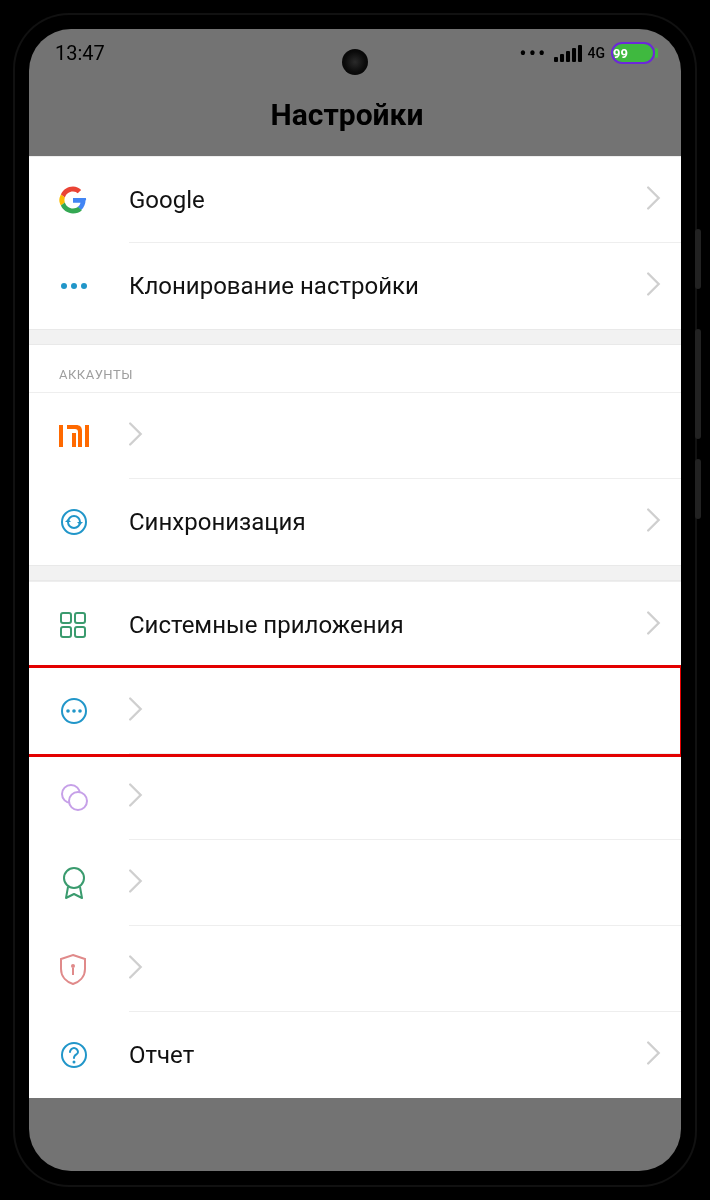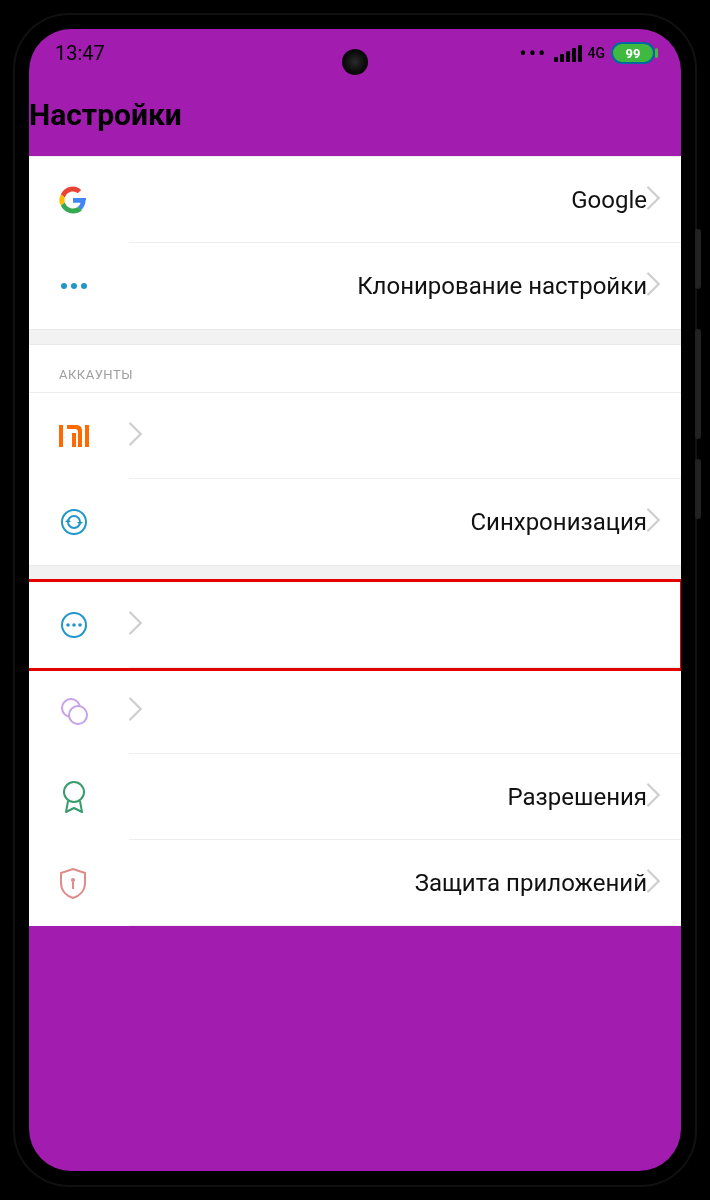--- a/index.html
+++ b/index.html
@@ -17,21 +17,21 @@
     height: 1170px;
     background: #000;
     border-radius: 54px;
     padding: 14px;
     position: relative;
     box-shadow: 0 0 0 2px #111;
   }
   .screen {
     width: 100%;
     height: 100%;
-    background: #a21caf;
+    background: #737373;
     border-radius: 42px;
     overflow: hidden;
     position: relative;
   }
   .camera {
     position: absolute;
     top: 34px;
     left: 50%;
     transform: translateX(-50%);
     width: 26px;
@@ -57,28 +57,29 @@
   }
   .status-right { display: flex; align-items: center; gap: 6px; }
   .status-dots { font-size: 22px; letter-spacing: 2px; }
   .signal { display: flex; align-items: flex-end; gap: 2px; height: 18px; }
   .signal span { width: 4px; background: #000; border-radius: 1px; }
   .signal span:nth-child(1){height:5px;} .signal span:nth-child(2){height:8px;}
   .signal span:nth-child(3){height:11px;} .signal span:nth-child(4){height:14px;}
   .signal span:nth-child(5){height:17px;}
   .net-label { font-size: 14px; font-weight: 500; }
   .battery {
-    width: 44px; height: 22px; border: 2px solid #0369a1; border-radius: 12px;
-    display:flex; align-items:center; justify-content:center;
+    width: 44px; height: 22px; border: 2px solid #6d28d9; border-radius: 12px;
+    display:flex; align-items:center; 
     background:#3fb93f; color:#fff; font-size:13px; font-weight:700;
     position: relative;
   }
   .battery::after { content:''; position:absolute; right:-5px; width:3px; height:10px; background:#3fb93f; border-radius:2px; }
 
   .title-bar {
+    text-align: center;
     padding: 20px 16px 24px 0;
   }
   .title-bar h1 { font-size: 30px; font-weight: 700; color:#000; }
 
   .divider-full { height: 1px; background: #eee; }
   .section-gap { height: 16px; background: #f2f2f2; border-top:1px solid #e9e9e9; border-bottom:1px solid #e9e9e9; }
 
   .section-header {
     padding: 22px 30px 10px 30px;
     font-size: 13px;
@@ -87,21 +88,20 @@
     background:#fff;
   }
 
   .list { background:#fff; }
   .row {
     display: flex;
     align-items: center;
     height: 86px;
     padding: 0 20px 0 30px;
     position: relative;
-    text-align: right;
   }
   .row .icon-slot {
     width: 70px;
     display: flex;
     align-items: center;
     justify-content: flex-start;
   }
   .row .label {
     flex: 1;
     font-size: 24px;
@@ -233,20 +233,37 @@
               <path d="M1 1l9 9-9 9" stroke="#cfcfcf" stroke-width="2" fill="none" stroke-linecap="round"></path>
             </svg>
         </span>
       </div>
     </div>
 
     <div class="section-gap"></div>
 
     <div class="divider-full"></div>
     <div class="list" style="position:relative;">
+      <div class="row">
+        <span class="icon-slot">
+          <svg width="28" height="28" viewBox="0 0 28 28">
+              <rect x="2" y="2" width="10" height="10" rx="2" stroke="#3a9b6e" stroke-width="2" fill="none"></rect>
+              <rect x="16" y="2" width="10" height="10" rx="2" stroke="#3a9b6e" stroke-width="2" fill="none"></rect>
+              <rect x="2" y="16" width="10" height="10" rx="2" stroke="#3a9b6e" stroke-width="2" fill="none"></rect>
+              <rect x="16" y="16" width="10" height="10" rx="2" stroke="#3a9b6e" stroke-width="2" fill="none"></rect>
+            </svg>
+        </span>
+        <span class="label">Системные приложения</span>
+        <span class="chev">
+          <svg width="14" height="24" viewBox="0 0 12 20">
+              <path d="M1 1l9 9-9 9" stroke="#cfcfcf" stroke-width="2" fill="none" stroke-linecap="round"></path>
+            </svg>
+        </span>
+        <div class="sep"></div>
+      </div>
 
       <div class="row" id="row-all-apps">
         <span class="icon-slot">
           <svg width="30" height="30" viewBox="0 0 30 30">
               <circle cx="15" cy="15" r="12" stroke="#2196c9" stroke-width="2" fill="none"></circle>
               <circle cx="9" cy="15" r="1.8" fill="#2196c9"></circle>
               <circle cx="15" cy="15" r="1.8" fill="#2196c9"></circle>
               <circle cx="21" cy="15" r="1.8" fill="#2196c9"></circle>
             </svg>
         </span>
@@ -274,42 +291,55 @@
         <div class="sep"></div>
       </div>
 
       <div class="row">
         <span class="icon-slot">
           <svg width="30" height="34" viewBox="0 0 30 34">
               <circle cx="15" cy="12" r="10" stroke="#3a9b6e" stroke-width="2" fill="none"></circle>
               <path d="M9 21 L7 32 L15 28 L23 32 L21 21" stroke="#3a9b6e" stroke-width="2" fill="none" stroke-linejoin="round"></path>
             </svg>
         </span>
-        <span class="label">Разрешения</span>
         <span class="chev">
           <svg width="14" height="24" viewBox="0 0 12 20">
               <path d="M1 1l9 9-9 9" stroke="#cfcfcf" stroke-width="2" fill="none" stroke-linecap="round"></path>
             </svg>
         </span>
         <div class="sep"></div>
       </div>
 
       <div class="row">
         <span class="icon-slot">
           <svg width="28" height="32" viewBox="0 0 28 32">
               <path d="M14 2 L26 6 V16 C26 24 20 29 14 31 C8 29 2 24 2 16 V6 Z" stroke="#e08a8a" stroke-width="2" fill="none"></path>
               <circle cx="14" cy="13" r="2" fill="#e08a8a"></circle>
               <rect x="13" y="15" width="2" height="7" fill="#e08a8a"></rect>
             </svg>
         </span>
-        <span class="label">Защита приложений</span>
-        <span class="chev">
-          <svg width="14" height="24" viewBox="0 0 12 20">
-              <path d="M1 1l9 9-9 9" stroke="#cfcfcf" stroke-width="2" fill="none" stroke-linecap="round"></path>
-            </svg>
-        </span>
-        <div class="sep"></div>
-      </div>
-
+        <span class="chev">
+          <svg width="14" height="24" viewBox="0 0 12 20">
+              <path d="M1 1l9 9-9 9" stroke="#cfcfcf" stroke-width="2" fill="none" stroke-linecap="round"></path>
+            </svg>
+        </span>
+        <div class="sep"></div>
+      </div>
+
+      <div class="row no-sep">
+        <span class="icon-slot">
+          <svg width="30" height="30" viewBox="0 0 30 30">
+              <circle cx="15" cy="15" r="12" stroke="#2196c9" stroke-width="2" fill="none"></circle>
+              <path d="M11 12c0-2 2-4 4-4s4 2 4 4c0 2-2 2.5-3 3.5-.6.6-1 1.5-1 2.5" stroke="#2196c9" stroke-width="2" fill="none" stroke-linecap="round"></path>
+              <circle cx="15" cy="22" r="1.5" fill="#2196c9"></circle>
+            </svg>
+        </span>
+        <span class="label">Отчет</span>
+        <span class="chev">
+          <svg width="14" height="24" viewBox="0 0 12 20">
+              <path d="M1 1l9 9-9 9" stroke="#cfcfcf" stroke-width="2" fill="none" stroke-linecap="round"></path>
+            </svg>
+        </span>
+      </div>
     </div>
 
   </div>
 </div>
 
 </body></html>

